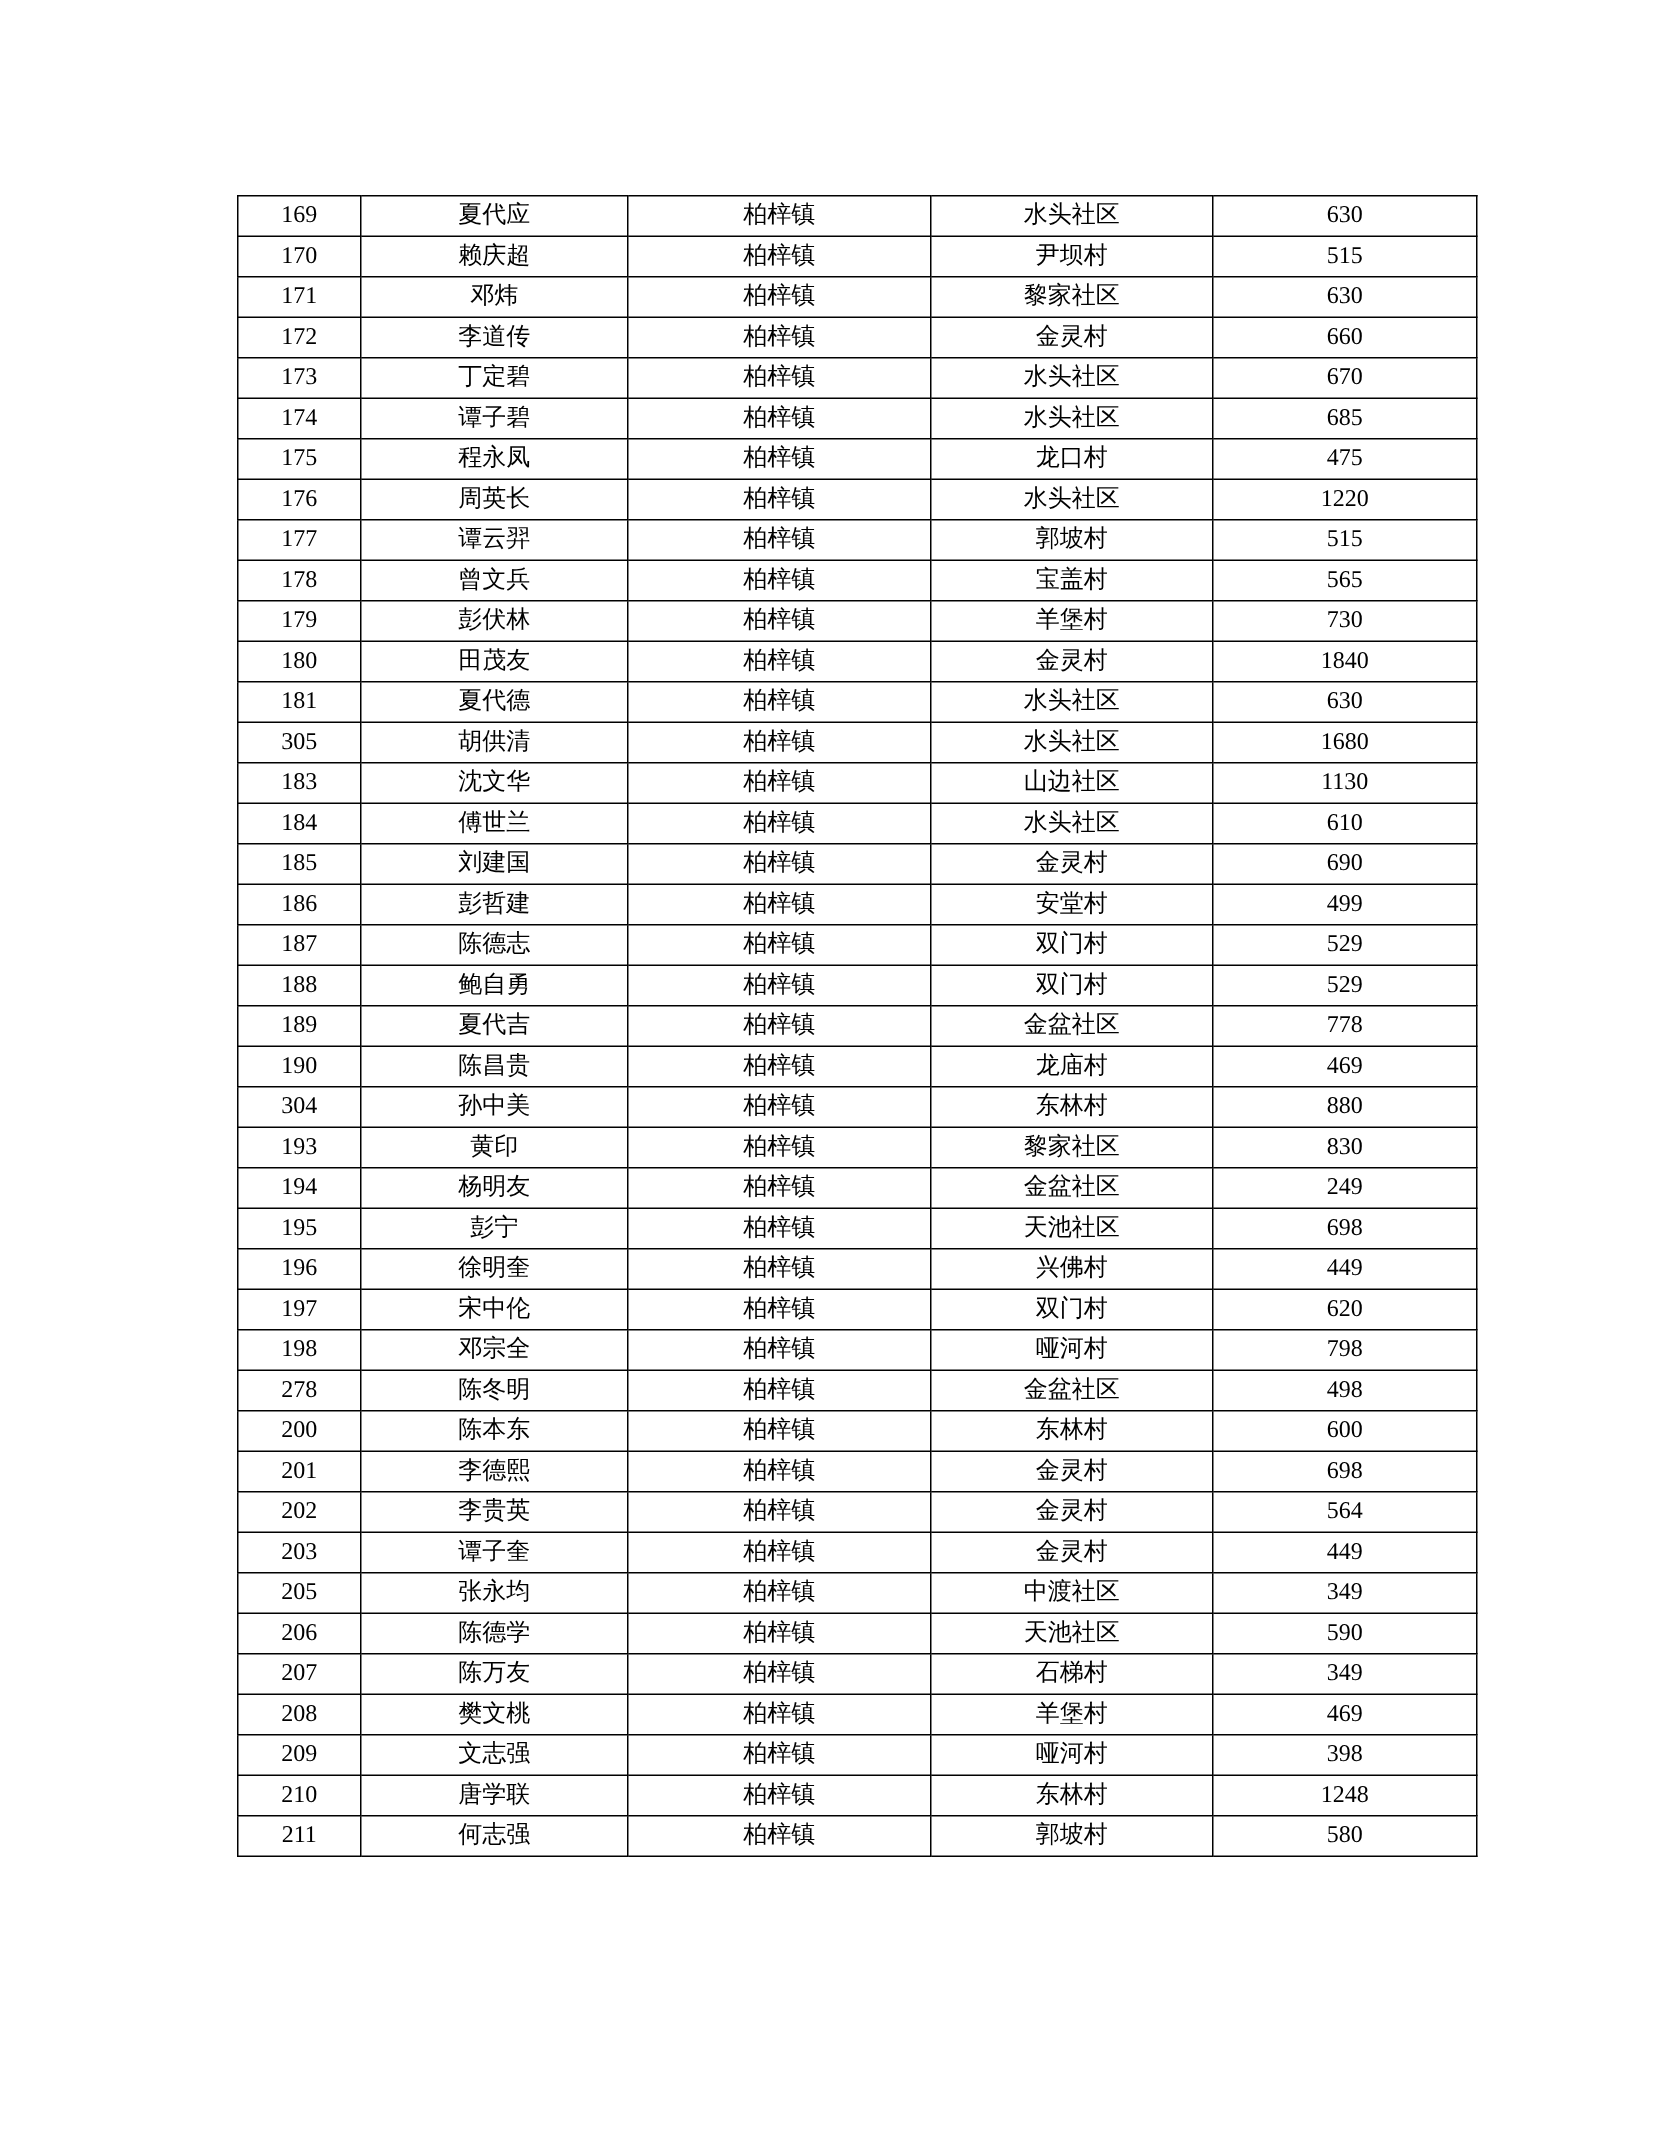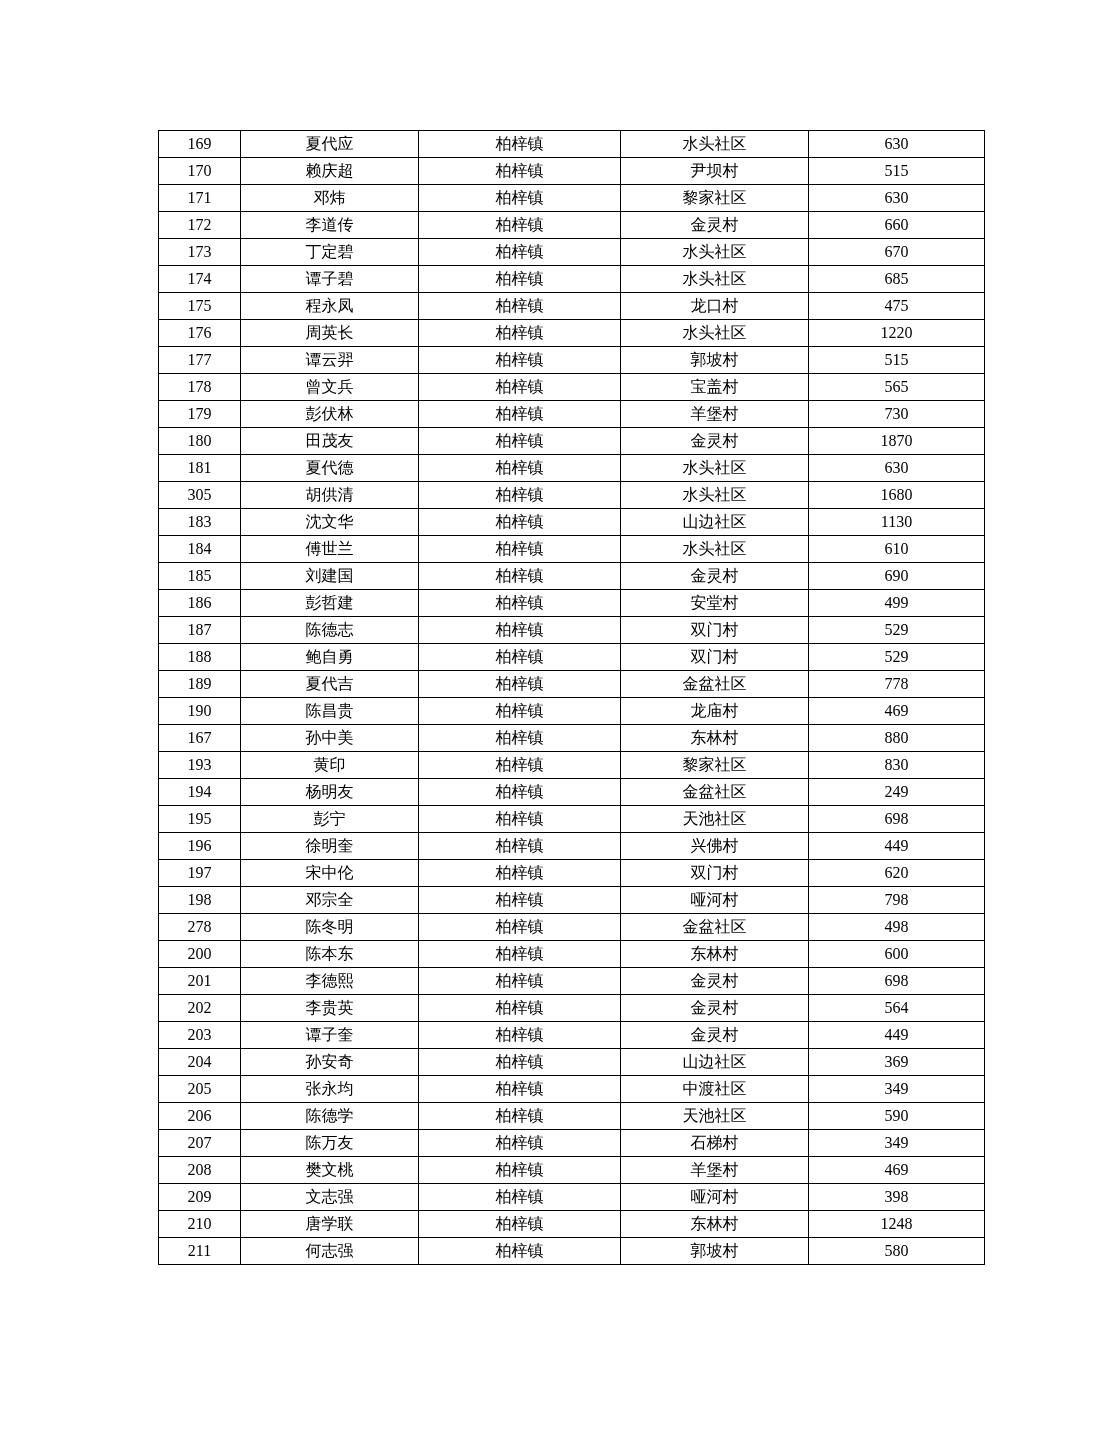--- a/index.html
+++ b/index.html
@@ -130,21 +130,21 @@
           <td>彭伏林</td>
           <td>柏梓镇</td>
           <td>羊堡村</td>
           <td>730</td>
         </tr>
         <tr>
           <td>180</td>
           <td>田茂友</td>
           <td>柏梓镇</td>
           <td>金灵村</td>
-          <td>1870</td>
+          <td>1840</td>
         </tr>
         <tr>
           <td>181</td>
           <td>夏代德</td>
           <td>柏梓镇</td>
           <td>水头社区</td>
           <td>630</td>
         </tr>
         <tr>
           <td>305</td>
@@ -203,21 +203,21 @@
           <td>778</td>
         </tr>
         <tr>
           <td>190</td>
           <td>陈昌贵</td>
           <td>柏梓镇</td>
           <td>龙庙村</td>
           <td>469</td>
         </tr>
         <tr>
-          <td>167</td>
+          <td>304</td>
           <td>孙中美</td>
           <td>柏梓镇</td>
           <td>东林村</td>
           <td>880</td>
         </tr>
         <tr>
           <td>193</td>
           <td>黄印</td>
           <td>柏梓镇</td>
           <td>黎家社区</td>
@@ -285,27 +285,20 @@
           <td>柏梓镇</td>
           <td>金灵村</td>
           <td>564</td>
         </tr>
         <tr>
           <td>203</td>
           <td>谭子奎</td>
           <td>柏梓镇</td>
           <td>金灵村</td>
           <td>449</td>
-        </tr>
-        <tr>
-          <td>204</td>
-          <td>孙安奇</td>
-          <td>柏梓镇</td>
-          <td>山边社区</td>
-          <td>369</td>
         </tr>
         <tr>
           <td>205</td>
           <td>张永均</td>
           <td>柏梓镇</td>
           <td>中渡社区</td>
           <td>349</td>
         </tr>
         <tr>
           <td>206</td>

